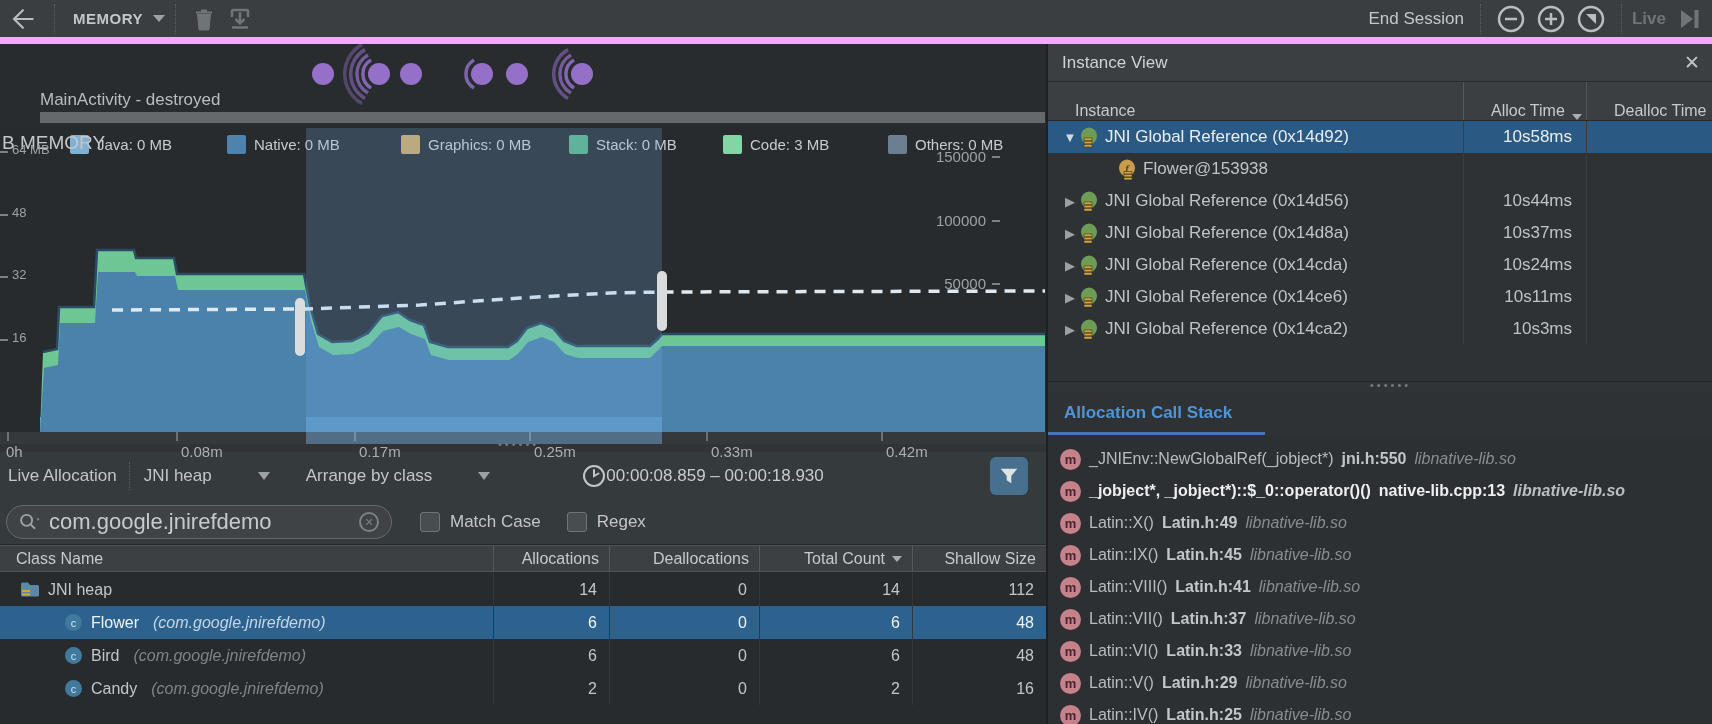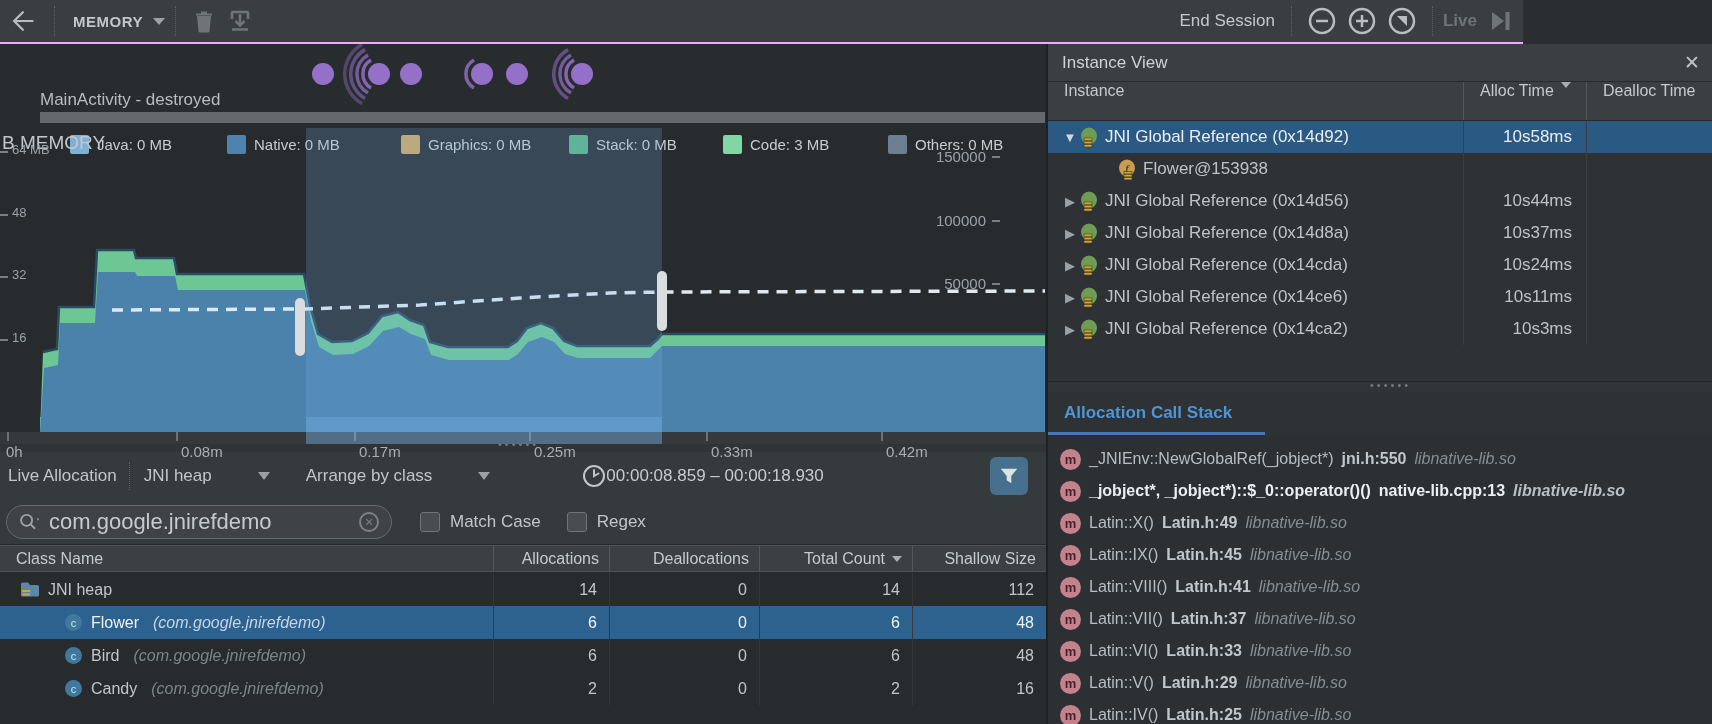--- a/index.html
+++ b/index.html
@@ -1,22 +1,22 @@
 <!DOCTYPE html>
 <html><head>
 <meta charset="utf-8">
 <style>
   * { margin:0; padding:0; box-sizing:border-box; }
   html,body { width:1712px; height:724px; overflow:hidden; background:#2b2e30;
     font-family:"Liberation Sans", sans-serif; color:#c2c6c8; }
   #app { position:relative; width:1712px; height:724px; background:#2b2e30; }
 
   
-  #top-toolbar { position:absolute; left:0; top:0; width:1523px; height:44px;
-    background:#3b3e40; border-bottom:2px solid #f0abfc; display:flex; align-items:center; z-index:50;}
+  #top-toolbar { position:absolute; left:0; top:0; width:1712px; height:44px;
+    background:#3b3e40; border-bottom:7px solid #f0abfc; display:flex; align-items:center; z-index:50;}
   .tb-sep { width:1px; height:30px; border-left:1px dotted #5c6062; margin:0 10px; }
   .tb-btn { display:flex; align-items:center; justify-content:center; height:44px; cursor:default; }
   #profiler-label { font-size:15px; font-weight:bold; letter-spacing:.5px; color:#c3c7c9; margin:0 6px 0 8px; }
   .dd-arrow { width:0;height:0;border-left:6px solid transparent;border-right:6px solid transparent;
     border-top:7px solid #9da1a4; display:inline-block; margin-left:4px;}
   #end-session-label { font-size:17px; color:#c4c8ca; margin-right:6px; }
   .dim { color:#6f7476; }
   #live-label { font-size:17px; font-weight:bold; }
 
   
@@ -94,21 +94,21 @@
   
   #right-panel { position:absolute; left:1046px; top:44px; width:666px; height:680px; background:#2f3234;
     border-left:2px solid #1e2022; overflow:hidden;}
   #iv-header { position:absolute; left:0; top:0; width:666px; height:38px; background:#3c3f41;
     border-bottom:1px solid #28292b; display:flex; align-items:center;}
   #iv-title { font-size:17px; color:#ced2d5; margin-left:14px;}
   #iv-close { position:absolute; right:14px; top:7px; font-size:19px; color:#c0c4c6; cursor:pointer;}
   #iv-cols { position:absolute; left:0; top:38px; width:666px; height:39px; background:#3c3f41;
     border-bottom:1px solid #28292b; display:grid; grid-template-columns:416px 123px 127px;
     font-size:16px; color:#c6cacd; align-items:center;}
-  #iv-cols .hc { border-right:1px solid #55585a; height:100%; display:flex; align-items:flex-start; padding-left:16px; white-space:nowrap;}
+  #iv-cols .hc { border-right:1px solid #55585a; height:100%; display:flex; align-items:flex-end; padding-left:27px; white-space:nowrap;}
   #iv-cols .hc:last-child { border-right:none;}
   .irow { position:absolute; left:0; width:666px; height:32px; display:grid;
     grid-template-columns:416px 123px 127px; font-size:17px; color:#bfc3c6; align-items:center; cursor:pointer;}
   .irow .icell { height:100%; display:flex; align-items:center; border-right:1px solid #3a3e40; overflow:hidden; white-space:nowrap;}
   .irow .icell:last-child { border-right:none;}
   .irow .alloc { justify-content:flex-end; padding-right:14px;}
   .irow.selected { background:#2a5a84; color:#e9edef;}
   .tri { font-size:13px; color:#9ca1a5; width:20px; text-align:center; flex:0 0 auto; margin-left:12px;}
   .irow.selected .tri { color:#d5d9db;}
   .tri.down::before { content:"▼"; } .tri.right::before { content:"▶"; }

